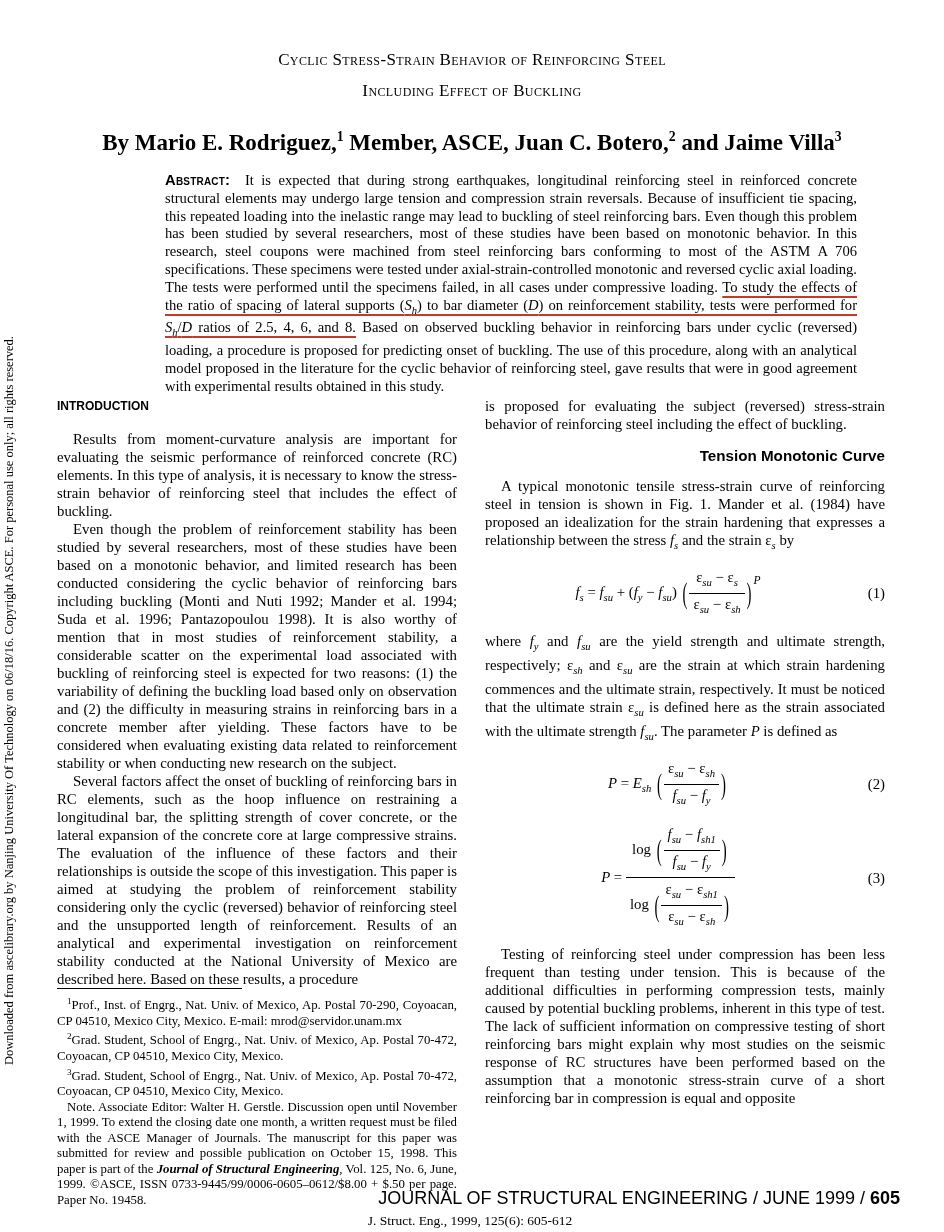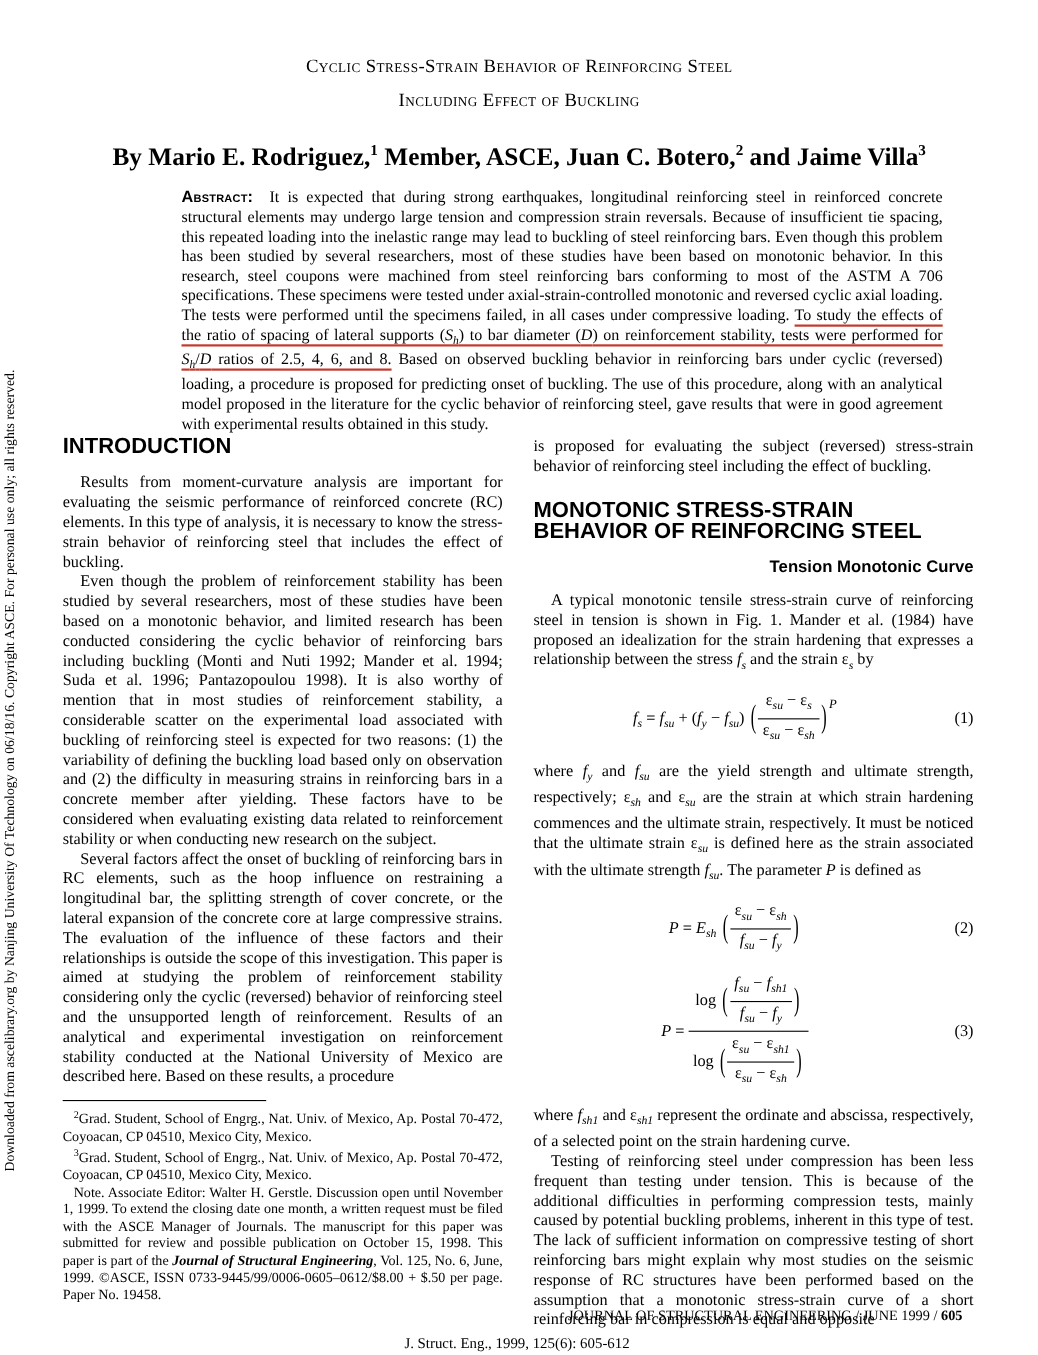--- a/index.html
+++ b/index.html
@@ -25,42 +25,42 @@
              font-variant:small-caps;font-size:14.8px;letter-spacing:0.2px;}
   .redline{text-decoration:underline;text-decoration-color:#c23a2b;
            text-decoration-thickness:2px;text-underline-offset:3.5px;}
 
   .columns{position:absolute;left:57px;top:397px;width:828px;display:flex;gap:28px;}
   .col{width:400px;font-size:14.8px;line-height:18px;text-align:justify;}
   .col-left{display:flex;flex-direction:column;height:788px;}
   .para{margin:0;}
   .indent{text-indent:16px;}
 
-  .h-main{font-family:"Liberation Sans",sans-serif;font-weight:bold;font-size:20px;
+  .h-main{font-family:"Liberation Sans",sans-serif;font-weight:bold;font-size:12px;
           line-height:19px;margin:0 0 14px 0;text-align:left;}
   .h-sub{font-family:"Liberation Sans",sans-serif;font-weight:bold;font-size:15.2px;
          margin:14px 0 12px 0;text-align:right;}
   .h-top{margin-top:22px;}
 
   .footnotes{margin-top:auto;font-size:12.8px;line-height:15.5px;text-align:justify;}
   .fn-rule{width:185px;border-top:1px solid #000;margin-bottom:5px;}
   .footnotes p{margin:0;text-indent:10px;}
 
   .eqrow{display:flex;align-items:center;margin:12px 0;text-align:left;}
   .eqbody{flex:1;text-align:center;font-size:14.8px;}
   .eqnum{width:34px;text-align:right;}
   .frac{display:inline-block;vertical-align:middle;text-align:center;}
   .fnum,.fden{display:block;padding:1px 4px;}
   .fden{border-top:1px solid #000;}
   .lp,.rp{display:inline-block;vertical-align:middle;transform:scaleY(2.0);
           padding:0 2px;font-weight:300;}
   .eqsup{position:relative;top:-1.15em;font-size:0.78em;}
 
-  .journal-line{position:absolute;right:69px;top:1188px;
-                font-family:Liberation Serif, serif;font-size:13px;}
+  .journal-line{position:absolute;right:44px;top:1188px;
+                font-family:Liberation Sans, sans-serif;font-size:18px;}
   .citation{position:absolute;left:0;right:4px;top:1213px;text-align:center;font-size:13.5px;}
 </style>
 </head>
 <body>
 
 <div class="page">
 
   <div class="sidebar">Downloaded from ascelibrary.org by Nanjing University Of Technology on 06/18/16. Copyright ASCE. For personal use only; all rights reserved.</div>
 
   <div class="titleblock">
@@ -77,30 +77,30 @@
   <div class="columns">
 
     <div class="col col-left">
       <h2 class="h-main">INTRODUCTION</h2>
       <p class="para indent">Results from moment-curvature analysis are important for evaluating the seismic performance of reinforced concrete (RC) elements. In this type of analysis, it is necessary to know the stress-strain behavior of reinforcing steel that includes the effect of buckling.</p>
       <p class="para indent">Even though the problem of reinforcement stability has been studied by several researchers, most of these studies have been based on a monotonic behavior, and limited research has been conducted considering the cyclic behavior of reinforcing bars including buckling (Monti and Nuti 1992; Mander et al. 1994; Suda et al. 1996; Pantazopoulou 1998). It is also worthy of mention that in most studies of reinforcement stability, a considerable scatter on the experimental load associated with buckling of reinforcing steel is expected for two reasons: (1) the variability of defining the buckling load based only on observation and (2) the difficulty in measuring strains in reinforcing bars in a concrete member after yielding. These factors have to be considered when evaluating existing data related to reinforcement stability or when conducting new research on the subject.</p>
       <p class="para indent">Several factors affect the onset of buckling of reinforcing bars in RC elements, such as the hoop influence on restraining a longitudinal bar, the splitting strength of cover concrete, or the lateral expansion of the concrete core at large compressive strains. The evaluation of the influence of these factors and their relationships is outside the scope of this investigation. This paper is aimed at studying the problem of reinforcement stability considering only the cyclic (reversed) behavior of reinforcing steel and the unsupported length of reinforcement. Results of an analytical and experimental investigation on reinforcement stability conducted at the National University of Mexico are described here. Based on these results, a procedure</p>
 
       <div class="footnotes">
         <div class="fn-rule"></div>
+        <p><sup>1</sup>Prof., Inst. of Engrg., Nat. Univ. of Mexico, Ap. Postal 70-290, Coyoacan, CP 04510, Mexico City, Mexico. E-mail: mrod@servidor.unam.mx</p>
         <p><sup>2</sup>Grad. Student, School of Engrg., Nat. Univ. of Mexico, Ap. Postal 70-472, Coyoacan, CP 04510, Mexico City, Mexico.</p>
         <p><sup>3</sup>Grad. Student, School of Engrg., Nat. Univ. of Mexico, Ap. Postal 70-472, Coyoacan, CP 04510, Mexico City, Mexico.</p>
         <p>Note. Associate Editor: Walter H. Gerstle. Discussion open until November 1, 1999. To extend the closing date one month, a written request must be filed with the ASCE Manager of Journals. The manuscript for this paper was submitted for review and possible publication on October 15, 1998. This paper is part of the <b><i>Journal of Structural Engineering</i></b>, Vol. 125, No. 6, June, 1999. ©ASCE, ISSN 0733-9445/99/0006-0605–0612/$8.00 + $.50 per page. Paper No. 19458.</p>
       </div>
     </div>
 
     <div class="col">
       <p class="para">is proposed for evaluating the subject (reversed) stress-strain behavior of reinforcing steel including the effect of buckling.</p>
 
-      <h2 class="h-main h-top">MONOTONIC STRESS-STRAIN BEHAVIOR OF REINFORCING STEEL</h2>
 
       <h3 class="h-sub">Tension Monotonic Curve</h3>
 
       <p class="para indent">A typical monotonic tensile stress-strain curve of reinforcing steel in tension is shown in Fig. 1. Mander et al. (1984) have proposed an idealization for the strain hardening that expresses a relationship between the stress <i>f</i><sub>s</sub> and the strain ε<sub>s</sub> by</p>
 
       <div class="eqrow">
         <span class="eqbody"><i>f</i><sub>s</sub> = <i>f</i><sub>su</sub> + (<i>f</i><sub>y</sub> − <i>f</i><sub>su</sub>) <span class="lp">(</span><span class="frac"><span class="fnum">ε<sub>su</sub> − ε<sub>s</sub></span><span class="fden">ε<sub>su</sub> − ε<sub>sh</sub></span></span><span class="rp">)</span><span class="eqsup"><i>P</i></span></span>
         <span class="eqnum">(1)</span>
       </div>
 
@@ -110,21 +110,20 @@
         <span class="eqbody"><i>P</i> = <i>E</i><sub>sh</sub> <span class="lp">(</span><span class="frac"><span class="fnum">ε<sub>su</sub> − ε<sub>sh</sub></span><span class="fden"><i>f</i><sub>su</sub> − <i>f</i><sub>y</sub></span></span><span class="rp">)</span></span>
         <span class="eqnum">(2)</span>
       </div>
 
 
       <div class="eqrow">
         <span class="eqbody"><i>P</i> = <span class="frac"><span class="fnum">log <span class="lp">(</span><span class="frac"><span class="fnum"><i>f</i><sub>su</sub> − <i>f</i><sub>sh1</sub></span><span class="fden"><i>f</i><sub>su</sub> − <i>f</i><sub>y</sub></span></span><span class="rp">)</span></span><span class="fden">log <span class="lp">(</span><span class="frac"><span class="fnum">ε<sub>su</sub> − ε<sub>sh1</sub></span><span class="fden">ε<sub>su</sub> − ε<sub>sh</sub></span></span><span class="rp">)</span></span></span></span>
         <span class="eqnum">(3)</span>
       </div>
 
-      <p class="para">where <i>f</i><sub>sh1</sub> and ε<sub>sh1</sub> represent the ordinate and abscissa, respectively, of a selected point on the strain hardening curve.</p>
 
 
       <p class="para indent">Testing of reinforcing steel under compression has been less frequent than testing under tension. This is because of the additional difficulties in performing compression tests, mainly caused by potential buckling problems, inherent in this type of test. The lack of sufficient information on compressive testing of short reinforcing bars might explain why most studies on the seismic response of RC structures have been performed based on the assumption that a monotonic stress-strain curve of a short reinforcing bar in compression is equal and opposite</p>
     </div>
 
   </div>
 
   <div class="journal-line">JOURNAL OF STRUCTURAL ENGINEERING / JUNE 1999 / <b>605</b></div>
 
   <div class="citation">J. Struct. Eng., 1999, 125(6): 605-612</div>

